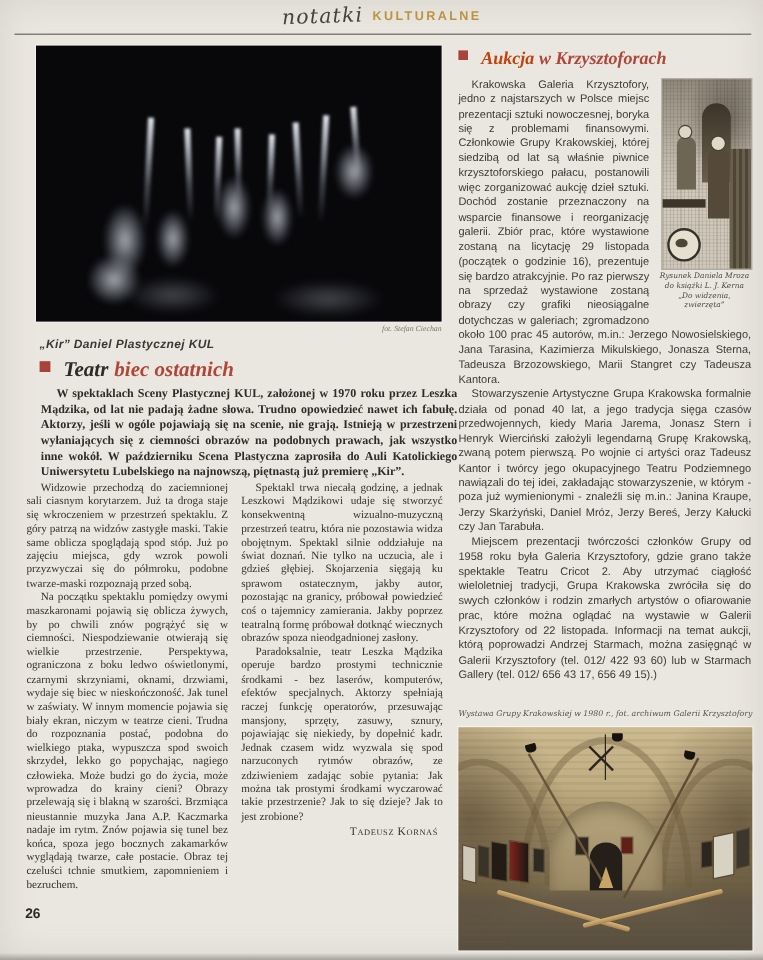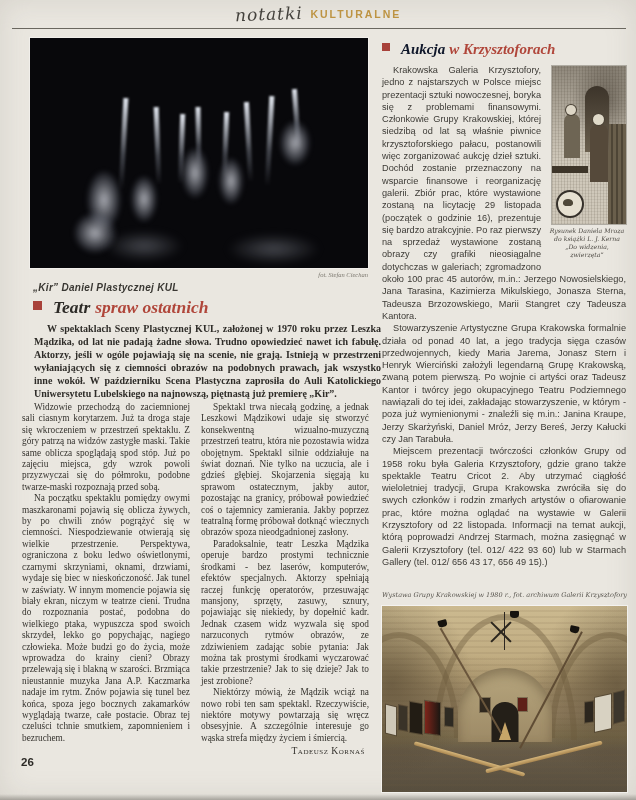--- a/index.html
+++ b/index.html
@@ -41,21 +41,21 @@
   .col{width:168px;font-size:9.3px;line-height:11.4px;text-align:justify;color:#34322d;}
   .col p{margin:0;text-indent:12px;}
   .byline-left{text-align:right;font-variant:small-caps;letter-spacing:.5px;font-size:9.6px;
           padding-right:4px;margin-top:1px;color:#34322d;}
   .pagenum{position:absolute;left:21px;top:756px;font-family:"Liberation Sans",sans-serif;
           font-weight:bold;font-size:11.5px;color:#2c2a26;}
 
   
   .headline2{position:absolute;left:382px;top:40px;white-space:nowrap;}
   .hl2-dark,.hl2-red{font-family:"Liberation Serif",serif;font-weight:bold;font-style:italic;font-size:15px;}
-  .hl2-dark{color:#0f172a;}
+  .hl2-dark{color:#c2410c;}
   .hl2-red{color:#b0463a;margin-left:4px;}
   .r-text{position:absolute;left:382px;top:64px;width:244px;font-family:"Liberation Sans",sans-serif;
           font-size:9.2px;line-height:12.3px;text-align:justify;color:#3c3a35;}
   .r-text p{margin:0;text-indent:11px;}
   .drawing-wrap{float:right;width:78px;margin:2px 0 4px 7px;}
   .drawing{position:relative;width:74px;height:158px;margin-left:4px;background:#cfc8ba;overflow:hidden;
           background-image:
             linear-gradient(180deg,rgba(48,40,30,.40),rgba(48,40,30,.12) 38%,rgba(0,0,0,0) 60%),
             radial-gradient(ellipse 70% 45% at 72% 22%,rgba(44,36,26,.45),rgba(0,0,0,0) 65%),
             repeating-linear-gradient(90deg,rgba(70,60,45,.14) 0 1px,rgba(0,0,0,0) 1px 3px),
@@ -131,35 +131,34 @@
     <i class="fig" style="left:56%;top:52%;width:24px;height:46px"></i>
     <i class="fig" style="left:74%;top:36%;width:30px;height:44px"></i>
     <i class="fig" style="left:13%;top:76%;width:42px;height:40px"></i>
     <i class="glow" style="left:22%;top:84%;width:80px;height:30px"></i>
     <i class="glow" style="left:58%;top:85%;width:95px;height:30px"></i>
   </div>
   <div class="credit">fot. Stefan Ciechan</div>
   <div class="kicker">„Kir” Daniel Plastycznej KUL</div>
 
   <div class="headline">
-    <span class="sq"></span><span class="hl-dark">Teatr</span><span class="hl-red">spraw ostatnich</span>
+    <span class="sq"></span><span class="hl-dark">Teatr</span><span class="hl-red">biec ostatnich</span>
   </div>
 
   <div class="lead">W spektaklach Sceny Plastycznej KUL, założonej w 1970 roku przez Leszka Mądzika, od lat nie padają żadne słowa. Trudno opowiedzieć nawet ich fabułę. Aktorzy, jeśli w ogóle pojawiają się na scenie, nie grają. Istnieją w przestrzeni wyłaniających się z ciemności obrazów na podobnych prawach, jak wszystko inne wokół. W październiku Scena Plastyczna zaprosiła do Auli Katolickiego Uniwersytetu Lubelskiego na najnowszą, piętnastą już premierę „Kir”.</div>
 
   <div class="cols">
     <div class="col">
         <p>Widzowie przechodzą do zaciemnionej sali ciasnym korytarzem. Już ta droga staje się wkroczeniem w przestrzeń spektaklu. Z góry patrzą na widzów zastygłe maski. Takie same oblicza spoglądają spod stóp. Już po zajęciu miejsca, gdy wzrok powoli przyzwyczai się do półmroku, podobne twarze-maski rozpoznają przed sobą.</p>
         <p>Na początku spektaklu pomiędzy owymi maszkaronami pojawią się oblicza żywych, by po chwili znów pogrążyć się w ciemności. Niespodziewanie otwierają się wielkie przestrzenie. Perspektywa, ograniczona z boku ledwo oświetlonymi, czarnymi skrzyniami, oknami, drzwiami, wydaje się biec w nieskończoność. Jak tunel w zaświaty. W innym momencie pojawia się biały ekran, niczym w teatrze cieni. Trudna do rozpoznania postać, podobna do wielkiego ptaka, wypuszcza spod swoich skrzydeł, lekko go popychając, nagiego człowieka. Może budzi go do życia, może wprowadza do krainy cieni? Obrazy przelewają się i blakną w szarości. Brzmiąca nieustannie muzyka Jana A.P. Kaczmarka nadaje im rytm. Znów pojawia się tunel bez końca, spoza jego bocznych zakamarków wyglądają twarze, całe postacie. Obraz tej czeluści tchnie smutkiem, zapomnieniem i bezruchem.</p>
       </div>
     <div class="col">
       <div>
           <p>Spektakl trwa niecałą godzinę, a jednak Leszkowi Mądzikowi udaje się stworzyć konsekwentną wizualno-muzyczną przestrzeń teatru, która nie pozostawia widza obojętnym. Spektakl silnie oddziałuje na świat doznań. Nie tylko na uczucia, ale i gdzieś głębiej. Skojarzenia sięgają ku sprawom ostatecznym, jakby autor, pozostając na granicy, próbował powiedzieć coś o tajemnicy zamierania. Jakby poprzez teatralną formę próbował dotknąć wiecznych obrazów spoza nieodgadnionej zasłony.</p>
           <p>Paradoksalnie, teatr Leszka Mądzika operuje bardzo prostymi technicznie środkami - bez laserów, komputerów, efektów specjalnych. Aktorzy spełniają raczej funkcję operatorów, przesuwając mansjony, sprzęty, zasuwy, sznury, pojawiając się niekiedy, by dopełnić kadr. Jednak czasem widz wyzwala się spod narzuconych rytmów obrazów, ze zdziwieniem zadając sobie pytania: Jak można tak prostymi środkami wyczarować takie przestrzenie? Jak to się dzieje? Jak to jest zrobione?</p>
-          <p>Niektórzy mówią, że Mądzik wciąż na nowo robi ten sam spektakl. Rzeczywiście, niektóre motywy powtarzają się wręcz obsesyjnie. A szczególnie interesuje go wąska strefa między życiem i śmiercią.</p>
         </div>
       <div class="byline-left">Tadeusz Kornaś</div>
     </div>
   </div>
 
   <div class="pagenum">26</div>
 
   <div class="headline2">
     <span class="sq" style="width:8px;height:8px"></span><span class="hl2-dark">Aukcja</span><span class="hl2-red">w Krzysztoforach</span>
   </div>

